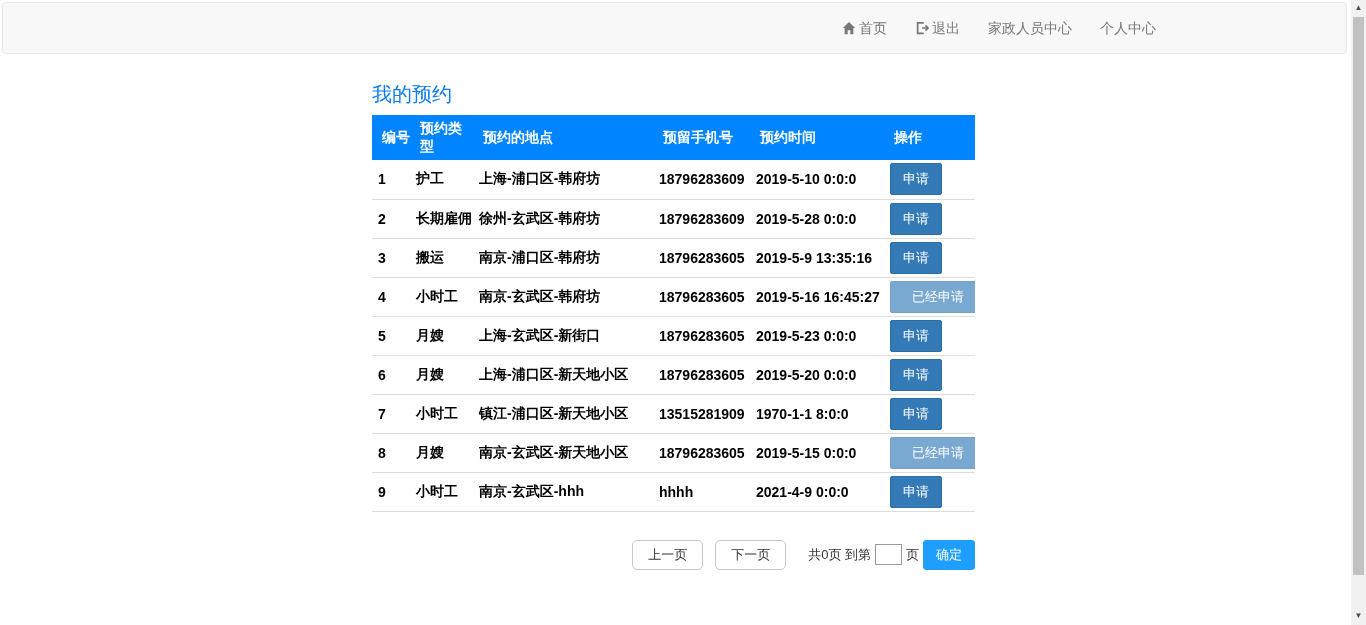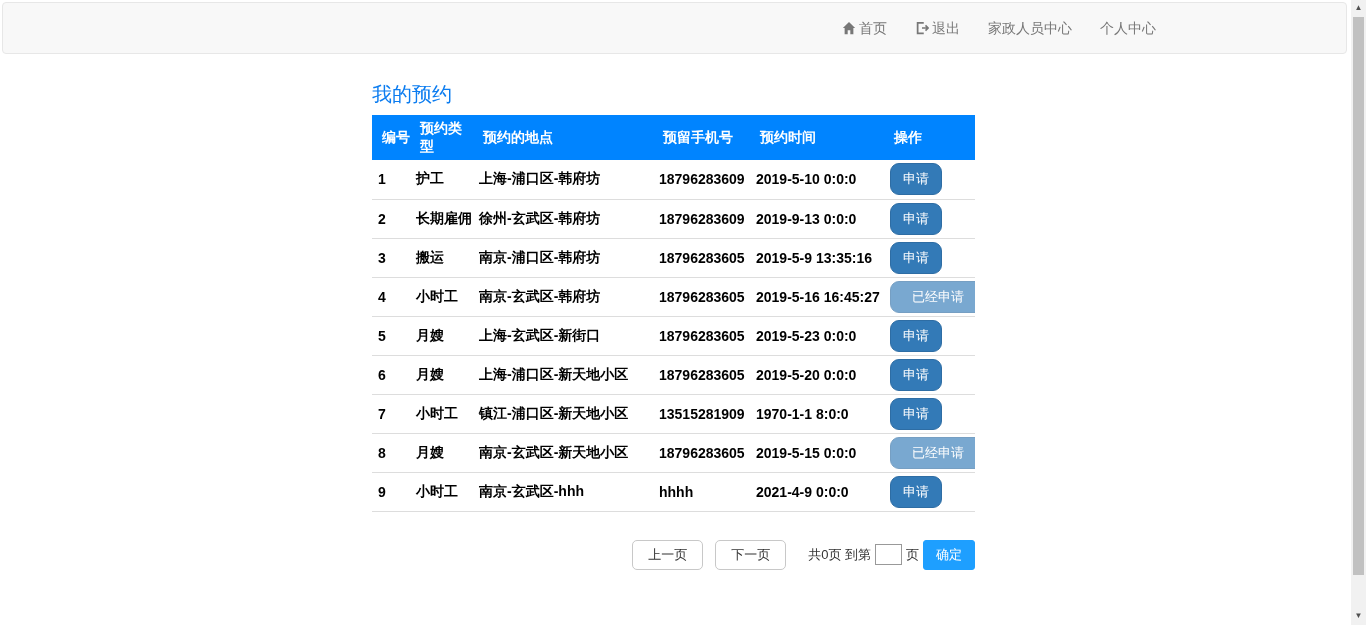--- a/index.html
+++ b/index.html
@@ -25,21 +25,21 @@
   table.appointments col.c3{width:180px;} table.appointments col.c4{width:97px;}
   table.appointments col.c5{width:134px;} table.appointments col.c6{width:91px;}
   table.appointments thead tr { height:45px; background:#0084ff; }
   table.appointments th { color:#fff; font-size:14px; font-weight:bold; text-align:left;
     padding-left:10px; }
   table.appointments tbody tr { height:39px; border-bottom:1px solid #ddd; }
   table.appointments td { font-size:14px; font-weight:bold; color:#000; padding-left:6px;
     vertical-align:middle; overflow:hidden; white-space:nowrap; }
 
   .btn { font-family:inherit; font-size:13px; color:#fff; background:#337ab7;
-    border:1px solid #2e6da4; border-radius:9px; padding:6px 12px; cursor:pointer; }
+    border:1px solid #2e6da4; border-radius:2px; padding:6px 12px; cursor:pointer; }
   .btn.applied { opacity:.65; cursor:not-allowed; padding:6px 21px; }
 
   
   .pagination { margin-top:28px; width:603px; display:flex; align-items:center;
     justify-content:flex-end; font-size:13px; color:#333; }
   .page-btn { background:#fff; border:1px solid #c8c8c8; border-radius:5px;
     padding:5px 15px; font-size:13px; color:#333; font-family:inherit; cursor:pointer; }
   .page-btn + .page-btn { margin-left:12px; }
   .page-info { margin-left:22px; }
   .page-input { width:27px; height:21px; border:1px solid #999; margin:0 4px;
@@ -118,21 +118,21 @@
             <td>上海-浦口区-韩府坊</td>
             <td>18796283609</td>
             <td>2019-5-10 0:0:0</td>
             <td><button class="btn">申请</button></td>
           </tr>
           <tr>
             <td>2</td>
             <td>长期雇佣</td>
             <td>徐州-玄武区-韩府坊</td>
             <td>18796283609</td>
-            <td>2019-9-13 0:0:0</td>
+            <td>2019-5-28 0:0:0</td>
             <td><button class="btn">申请</button></td>
           </tr>
           <tr>
             <td>3</td>
             <td>搬运</td>
             <td>南京-浦口区-韩府坊</td>
             <td>18796283605</td>
             <td>2019-5-9 13:35:16</td>
             <td><button class="btn">申请</button></td>
           </tr>

